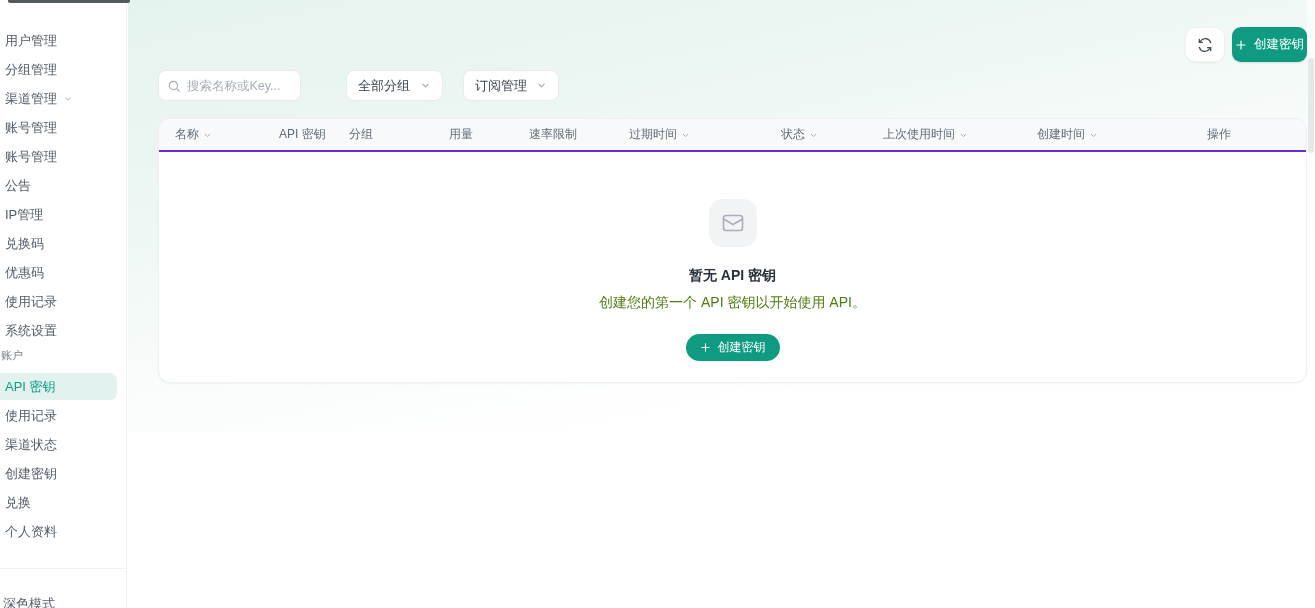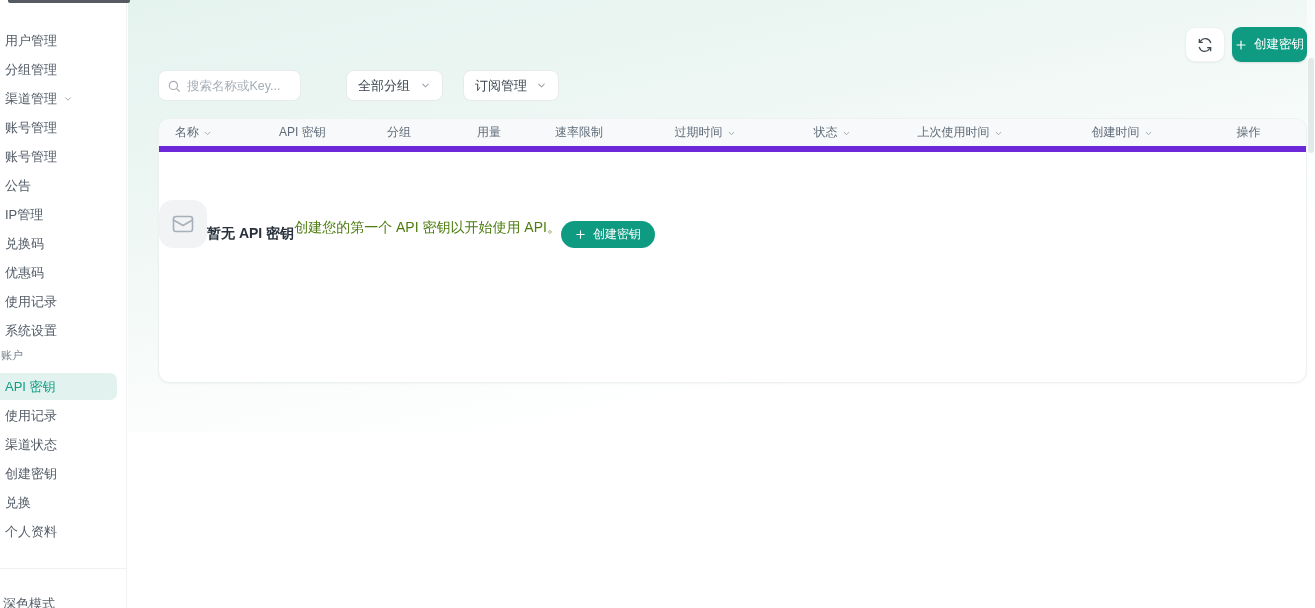--- a/index.html
+++ b/index.html
@@ -53,30 +53,30 @@
   .select { height:31px; background:#fff; border:1px solid #e7ebec; border-radius:8px;
     display:flex; align-items:center; justify-content:space-between;
     padding:0 11px; font-size:13px; color:#3c4450; cursor:pointer; }
   .select.group { width:97px; margin-left:45px;align-items:center; }
   .select.status { width:96px; margin-left:20px; }
 
   
   .table-card { position:absolute; left:30px; right:8px; top:118px; height:265px;
     background:#ffffff; border:1px solid #edf1f1; border-radius:12px;
     box-shadow:0 1px 2px rgba(16,24,40,.04); overflow:hidden; }
-  .thead { height:33px; background:#f7f9fa; border-bottom:6px solid #6d28d9;
+  .thead { height:33px; background:#f7f9fa; border-bottom:2px solid #6d28d9;
     display:grid; grid-template-columns:104px 70px 100px 80px 100px 152px 102px 154px 170px 1fr;
     align-items:center; padding:0 16px; font-size:12px; color:#606c79; }
-  .th { display:flex; align-items:center; justify-content:center; gap:4px;
+  .th { display:flex; align-items:center; gap:4px;
     white-space:nowrap; }
   .th.left { justify-content:flex-start; }
   .sort { display:flex; margin-top:1px; }
 
   
-  .empty { padding-top:47px; display:flex; flex-direction:row; align-items:center; }
+  .empty { padding-top:47px; display:flex; flex-direction:column; align-items:center; }
   .empty-icon-box { width:48px; height:48px; border-radius:14px; background:#f1f3f5;
     display:flex; align-items:center; justify-content:center; }
   .empty-title { margin-top:20px; font-size:14px; font-weight:700; color:#27303b; }
   .empty-desc { margin-top:9px; font-size:14px; color:#4d7c0f; }
   .empty-btn { margin-top:22px; height:27px; padding:0 14px; border:none;
     background:#0f9b82; color:#fff; border-radius:14px; font-size:12px;
     display:flex; align-items:center; gap:7px; cursor:pointer; }
 </style>
 </head>
 <body>

